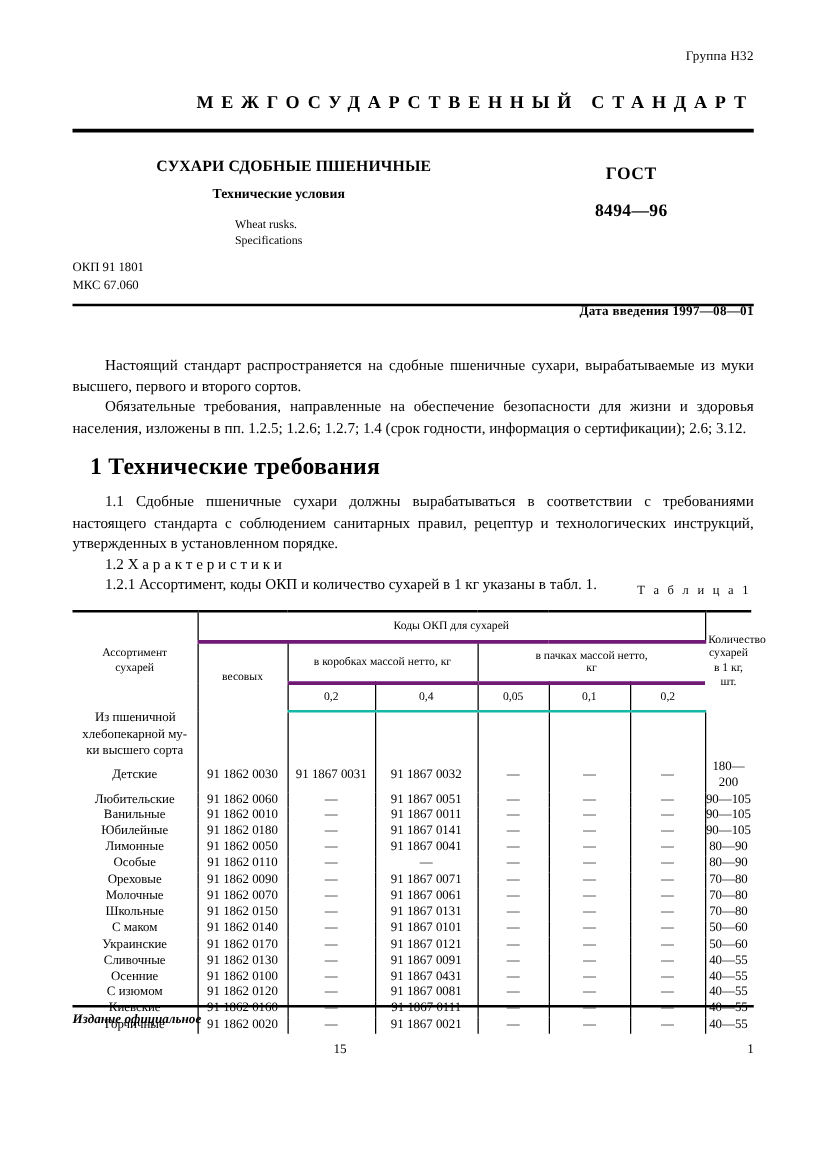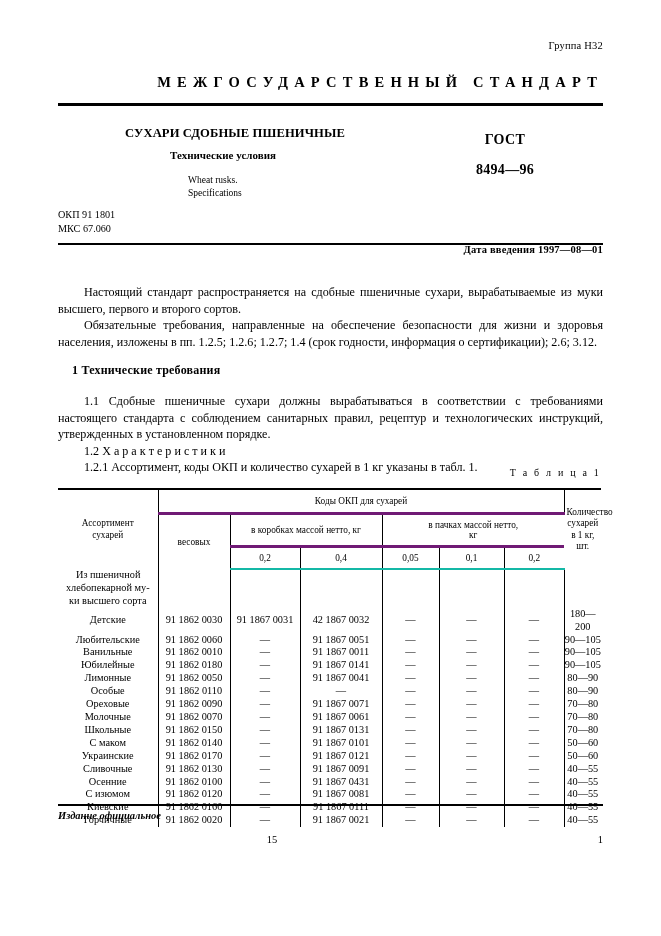--- a/index.html
+++ b/index.html
@@ -132,21 +132,21 @@
   .body-block p {
     margin: 0;
     text-indent: 26px;
   }
   .b1 { top: 284px; }
   .b2 { top: 393px; }
 
   .sec-head {
     position: absolute;
     left: 72px;
-    font-size: 12px;
+    font-size: 19px;
     font-weight: bold;
     letter-spacing: 0.2px;
   }
   .sec1 { top: 363px; }
 
   .table-caption {
     position: absolute;
     top: 467px;
     right: 60px;
     font-size: 10px;
@@ -324,21 +324,21 @@
           <td class="br"></td>
           <td class="br"></td>
           <td></td>
         </tr>
       </tbody>
       <tbody id="rows-body">
           <tr>
             <td class="br name">Детские</td>
             <td class="br">91 1862 0030</td>
             <td class="br">91 1867 0031</td>
-            <td class="br">42 1867 0032</td>
+            <td class="br">91 1867 0032</td>
             <td class="br">—</td>
             <td class="br">—</td>
             <td class="br">—</td>
             <td>180—200</td>
           </tr>
           <tr>
             <td class="br name">Любительские</td>
             <td class="br">91 1862 0060</td>
             <td class="br">—</td>
             <td class="br">91 1867 0051</td>

